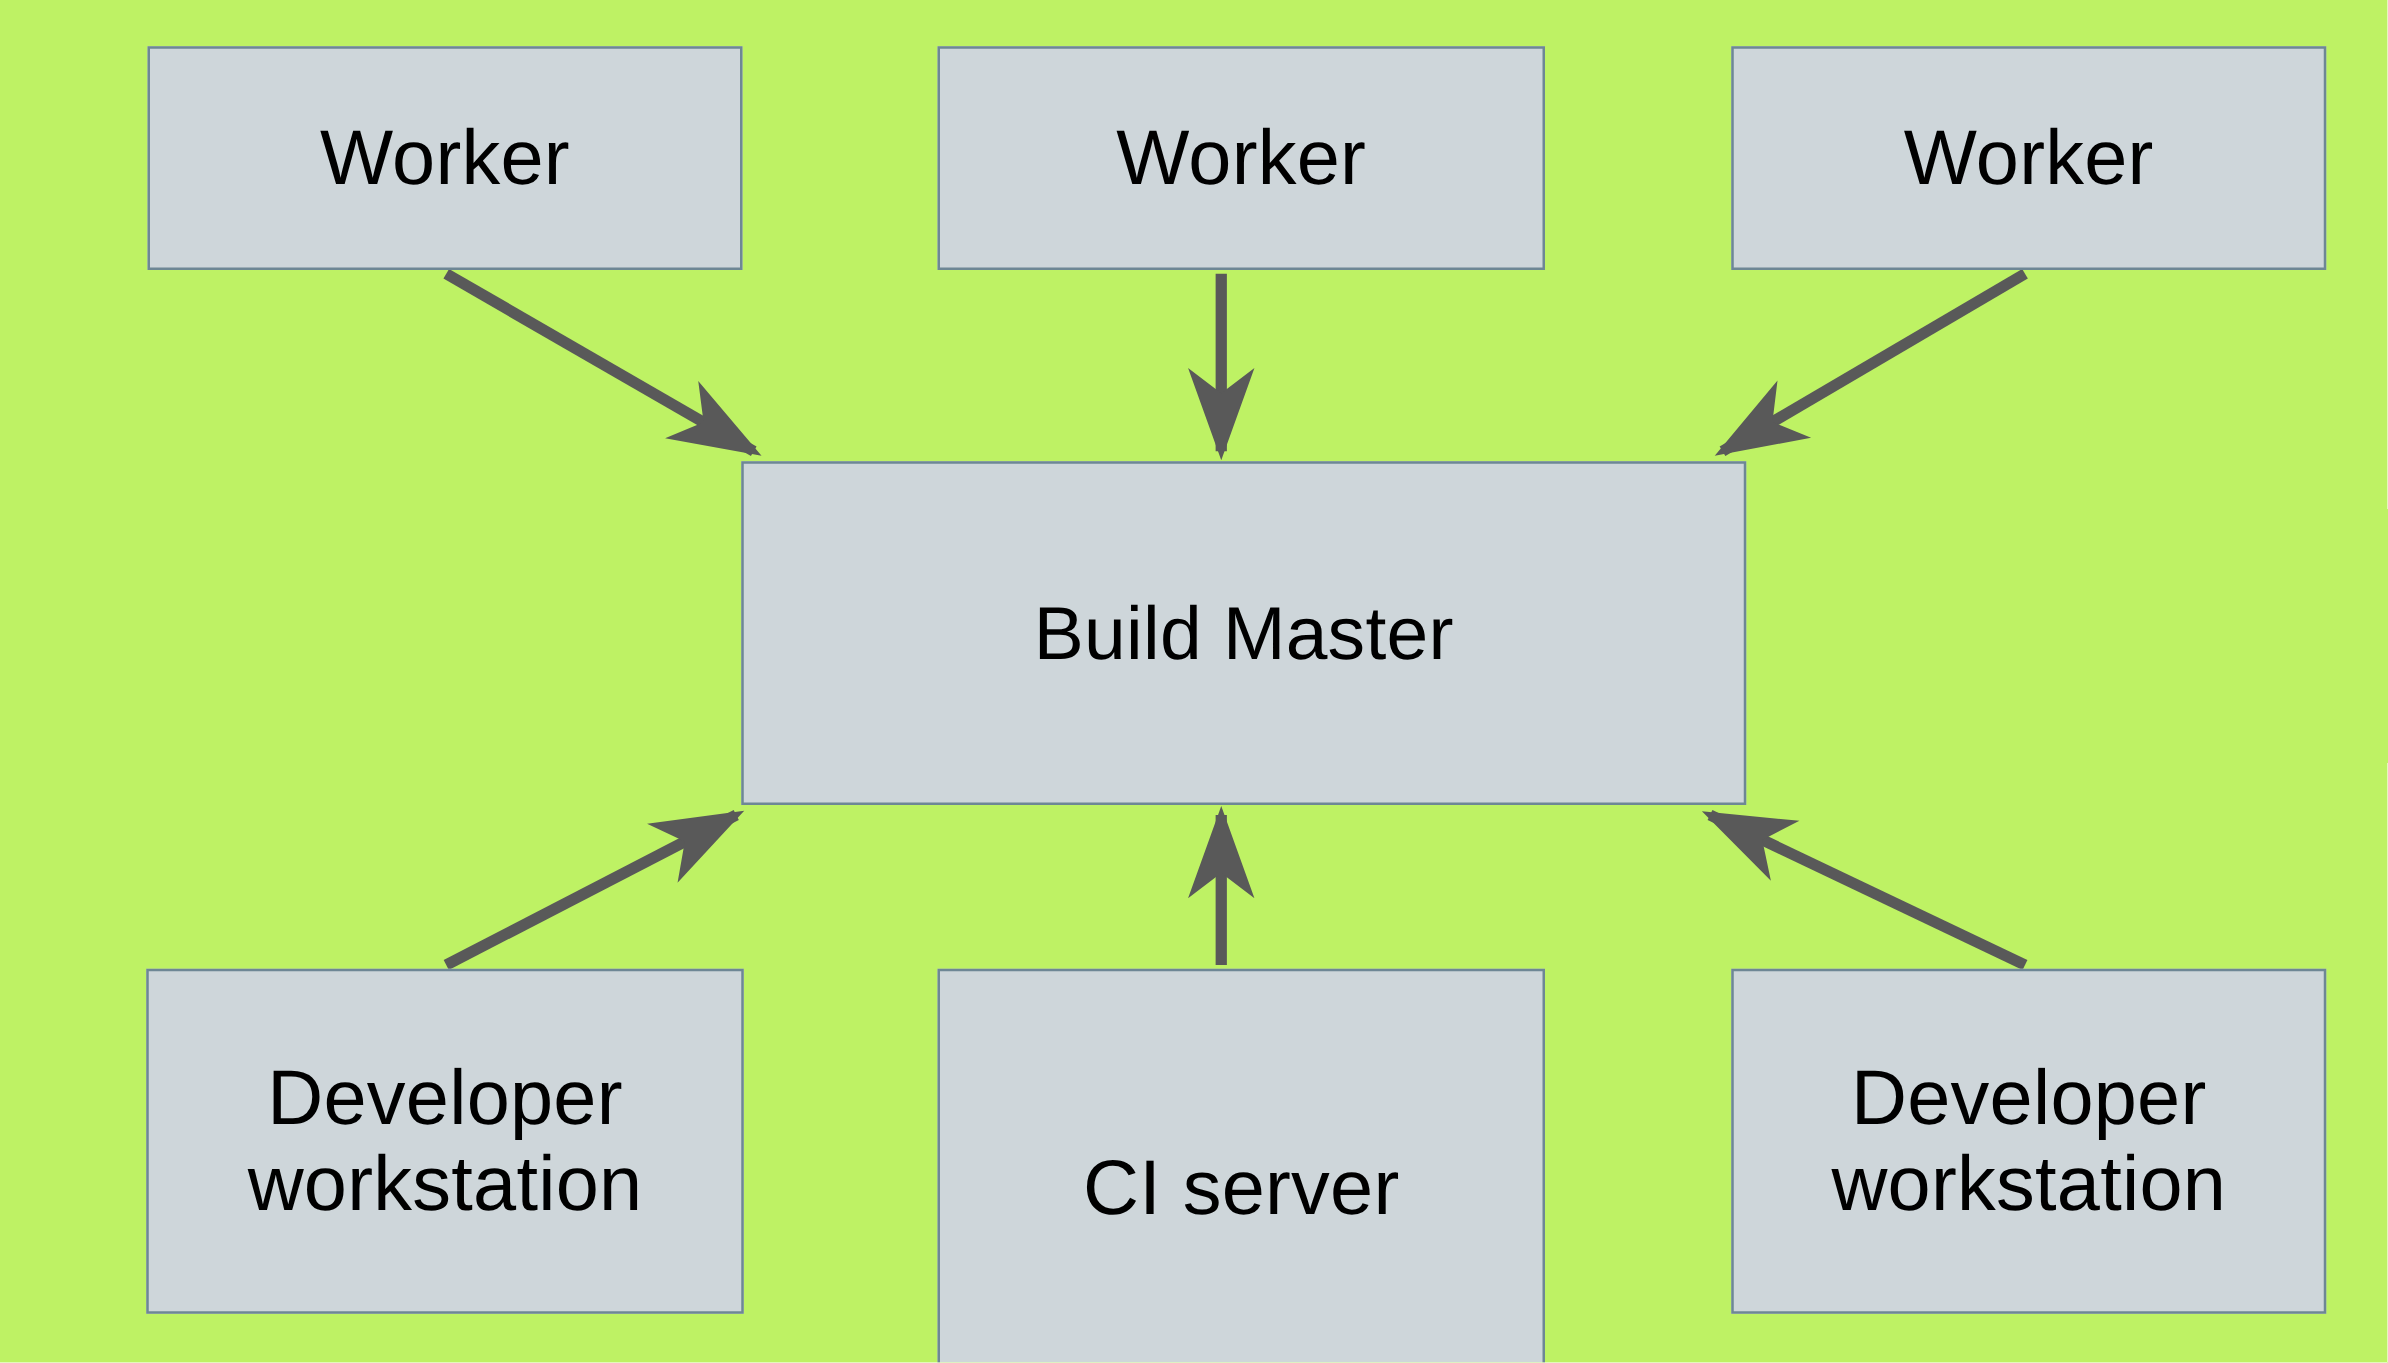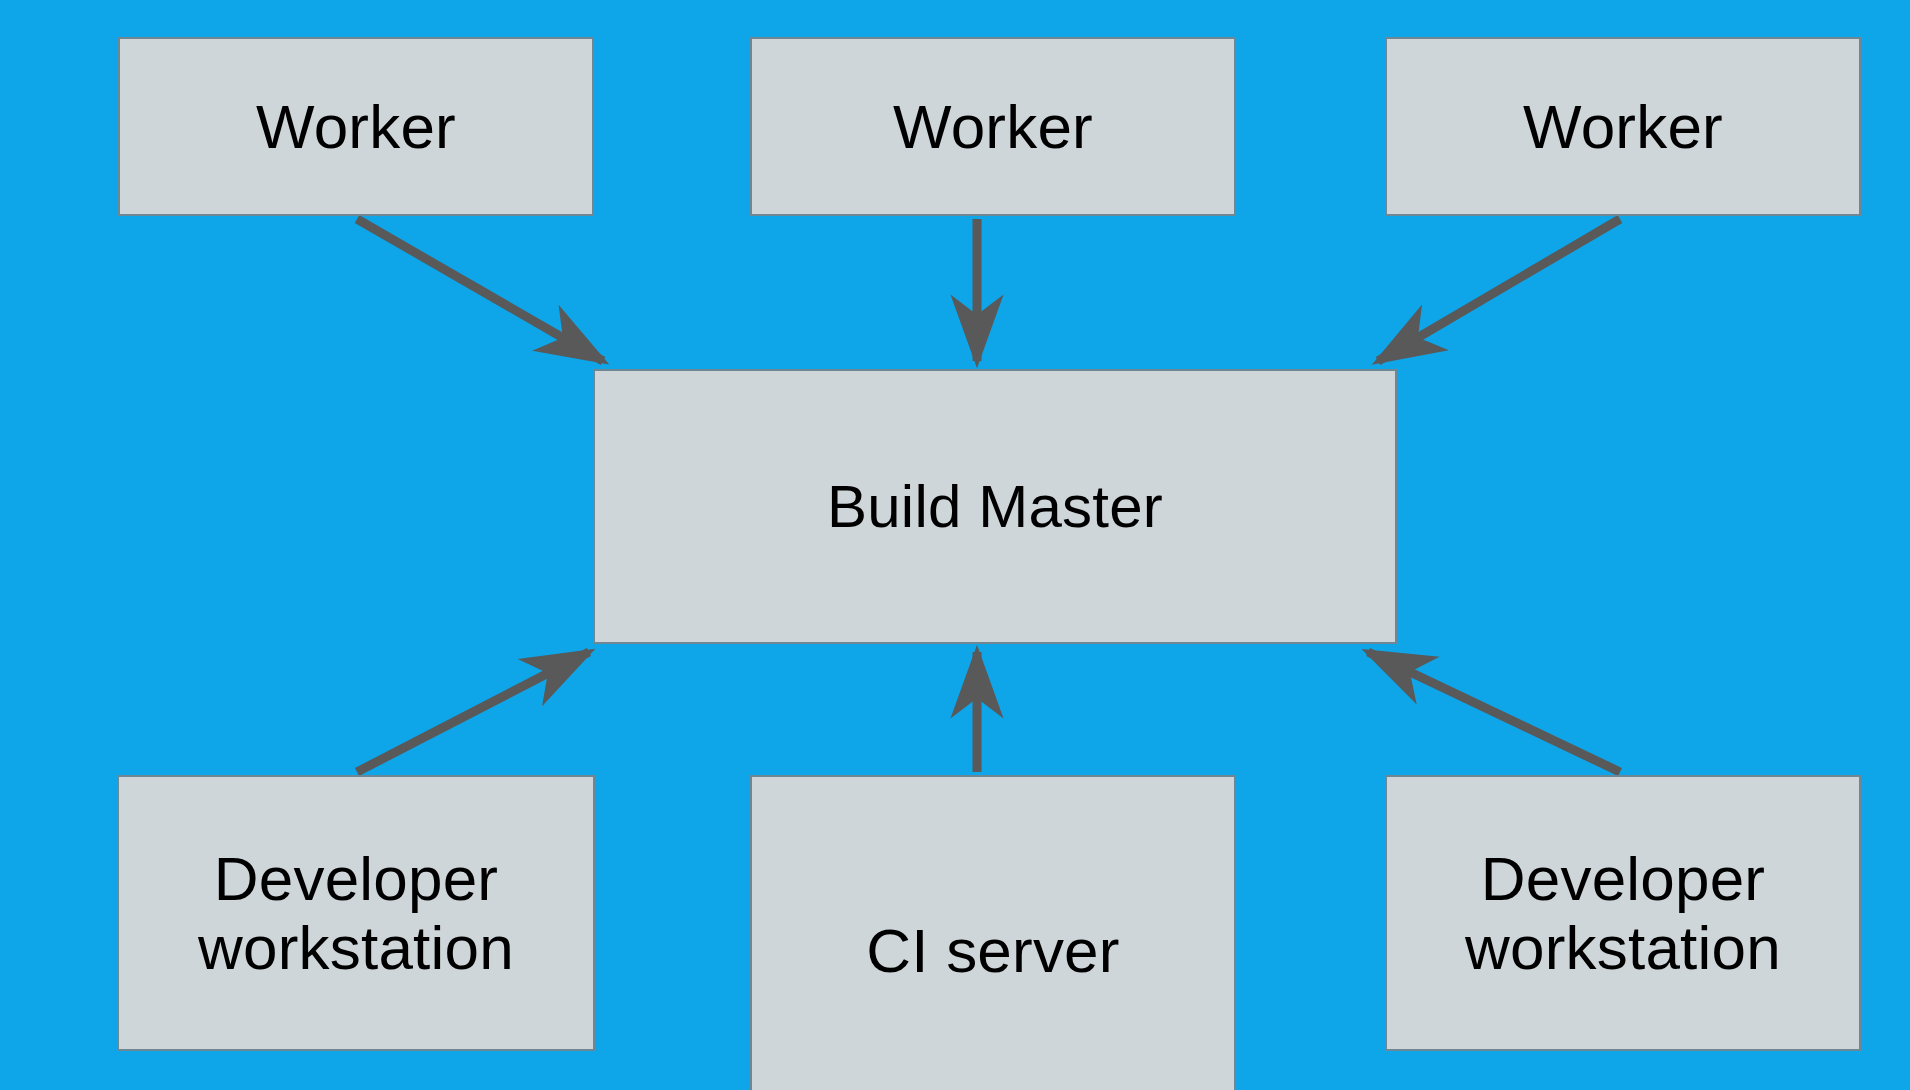--- a/index.html
+++ b/index.html
@@ -8,21 +8,21 @@
     padding: 0;
     background: #ffffff;
   }
   body {
     font-family: "Liberation Sans", sans-serif;
   }
   #canvas {
     position: relative;
     width: 1910px;
     height: 1090px;
-    background: #0ea5e9;
+    background: #bef264;
     overflow: hidden;
   }
   .node {
     position: absolute;
     box-sizing: border-box;
     background: #ced6da;
     border: 2px solid #6e8795;
     display: flex;
     align-items: center;
     justify-content: center;

